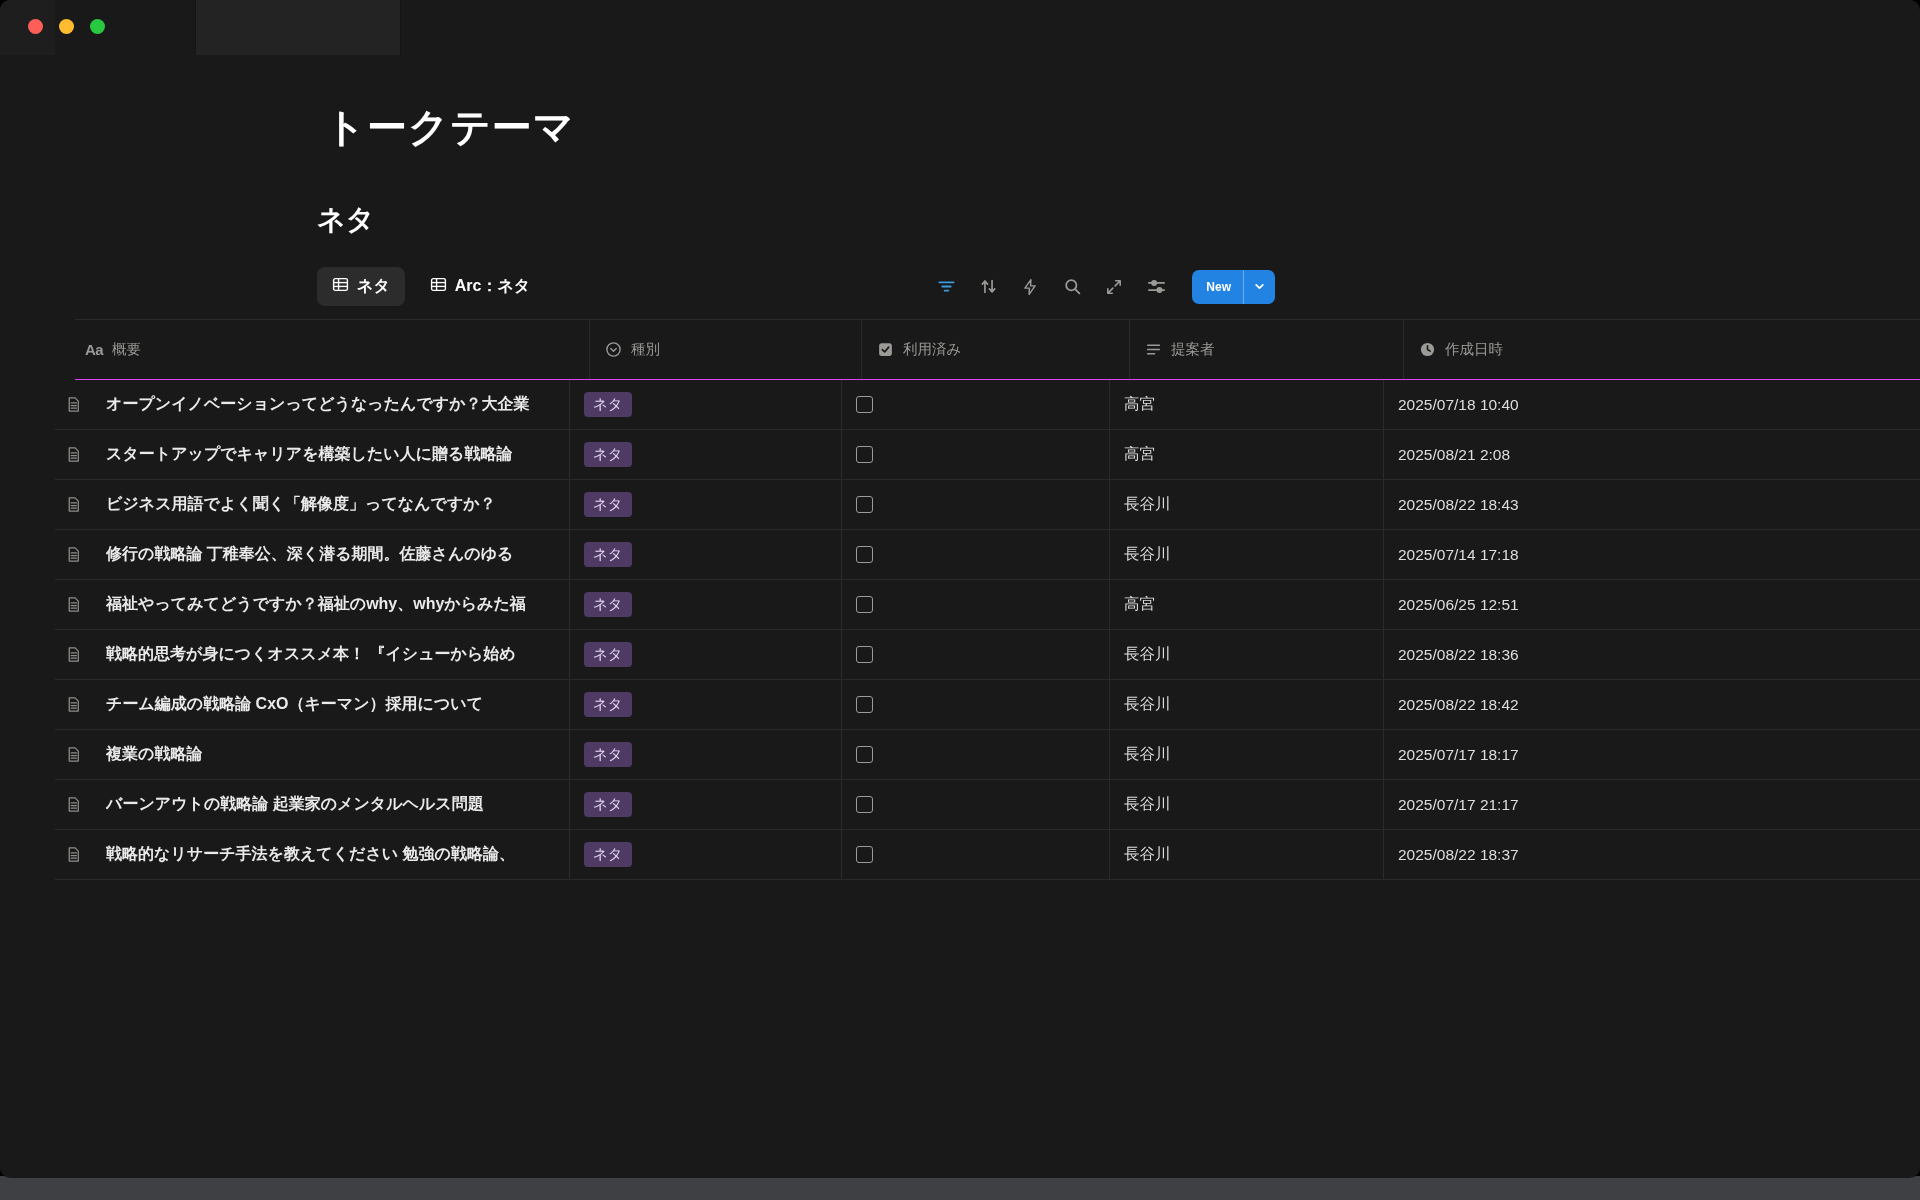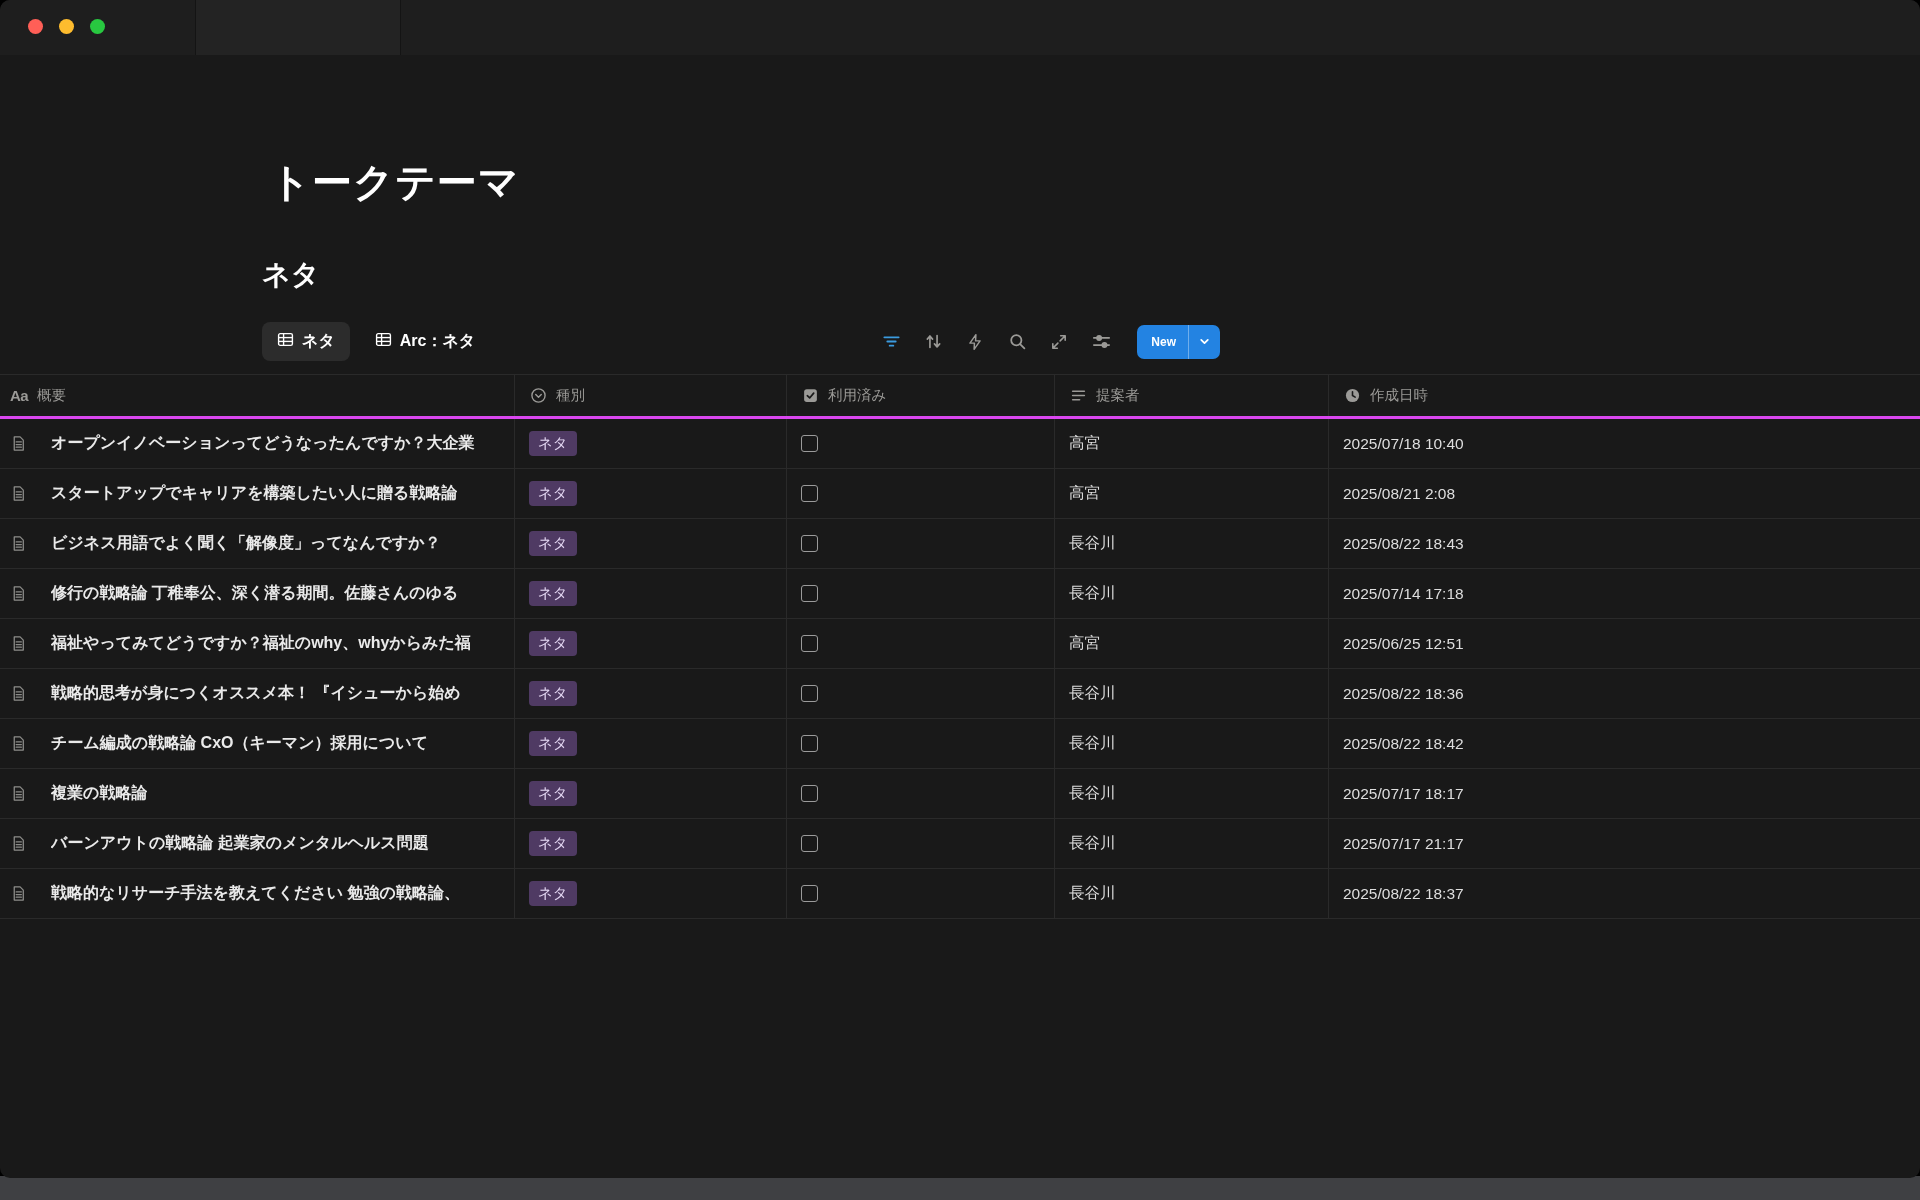--- a/index.html
+++ b/index.html
@@ -1,21 +1,21 @@
 <!DOCTYPE html>
 <html><head>
 <meta charset="utf-8">
 <style>
   * { margin:0; padding:0; box-sizing:border-box; }
   html,body { width:1920px; height:1200px; background:#000; overflow:hidden;
     font-family:"Liberation Sans","DejaVu Sans",sans-serif; }
   .desktop { position:absolute; inset:0; background:#000; }
   .desktop-bottom { position:absolute; left:0; right:0; bottom:0; height:24px; background:#3f4043; }
   .window { position:absolute; left:0; top:0; width:1920px; height:1178px;
-    background:#191919; border-radius:10px; overflow:hidden; display:flex; flex-direction:column; }
+    background:#191919; border-radius:10px; overflow:hidden; display:flex; flex-direction:row; }
 
   
   .titlebar { position:relative; height:55px; flex:0 0 55px; background:#1e1e1e; }
   .tb-tab { position:absolute; left:195px; top:0; width:206px; height:100%;
     background:#232323; border-left:1px solid #141414; border-right:1px solid #141414; }
   .traffic { position:absolute; left:28px; top:19px; display:flex; gap:16px; }
   .light { width:15px; height:15px; border-radius:50%; }
   .light.red { background:#ff5f57; }
   .light.yellow { background:#febc2e; }
   .light.green { background:#28c840; }
@@ -37,21 +37,21 @@
   .new-button { margin-left:4px; display:flex; align-items:center; height:34px; background:#2383e2;
     border:none; border-radius:7px; color:#fff; font-size:12px; font-weight:700; cursor:pointer;
     font-family:inherit; padding:0; }
   .new-label { padding:0 12px 0 14px; }
   .new-divider { width:1px; align-self:stretch; background:rgba(255,255,255,0.35); }
   .new-chevron { padding:0 10px; display:flex; align-items:center; }
 
   
   .table { margin-top:13px; width:100%; }
   .thead, .trow { display:grid; grid-template-columns:515px 272px 268px 274px 1fr; }
-  .thead { height:45px; border-top:1px solid #2a2a2a; border-bottom:3px solid #d946ef; }
+  .thead { height:61px; border-top:1px solid #2a2a2a; border-bottom:1px solid #d946ef;margin-left:20px; }
   .trow { height:50px; border-bottom:1px solid #2a2a2a; cursor:pointer; }
   .hcell { display:flex; align-items:center; gap:9px; color:#9b9a97; font-size:14.5px;
     padding-left:14px; border-right:1px solid #2a2a2a; overflow:hidden; cursor:pointer; }
   .hcell:first-child { padding-left:10px; }
   .hcell:last-child { border-right:none; }
   .hcell .hicon { display:flex; align-items:center; justify-content:center; width:18px; flex:0 0 18px; }
   .aa-glyph { font-size:15px; font-weight:700; color:#9b9a97; letter-spacing:-0.5px; }
   .cell { display:flex; align-items:center; padding-left:14px; border-right:1px solid #2a2a2a; overflow:hidden; }
   .cell:last-child { border-right:none; }
   .c-title { padding-left:10px; gap:24px; white-space:nowrap; }

